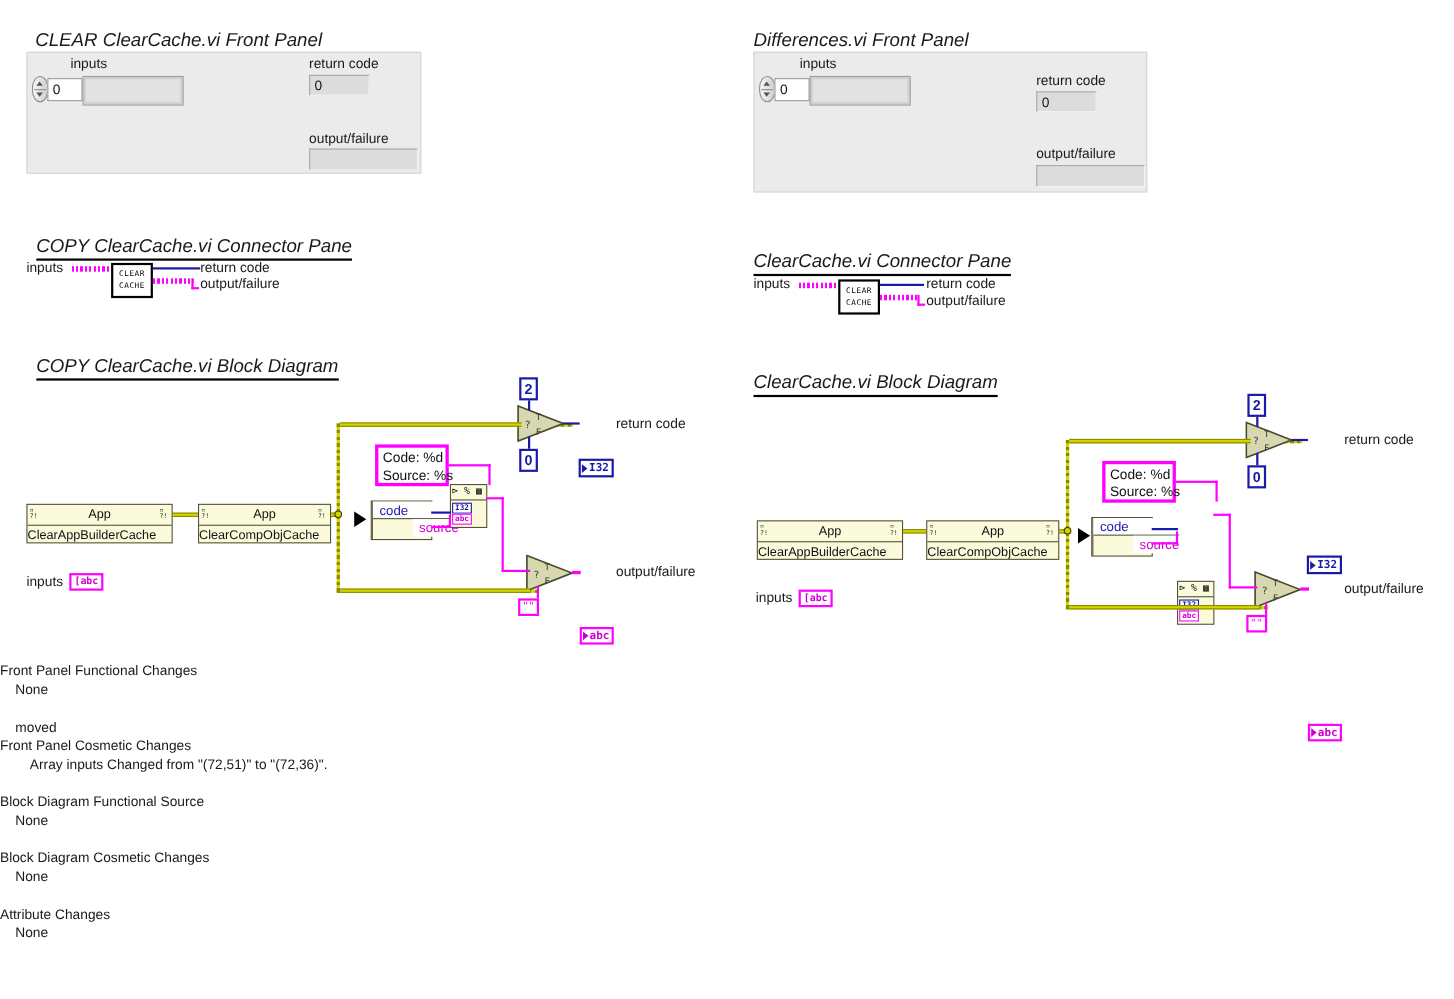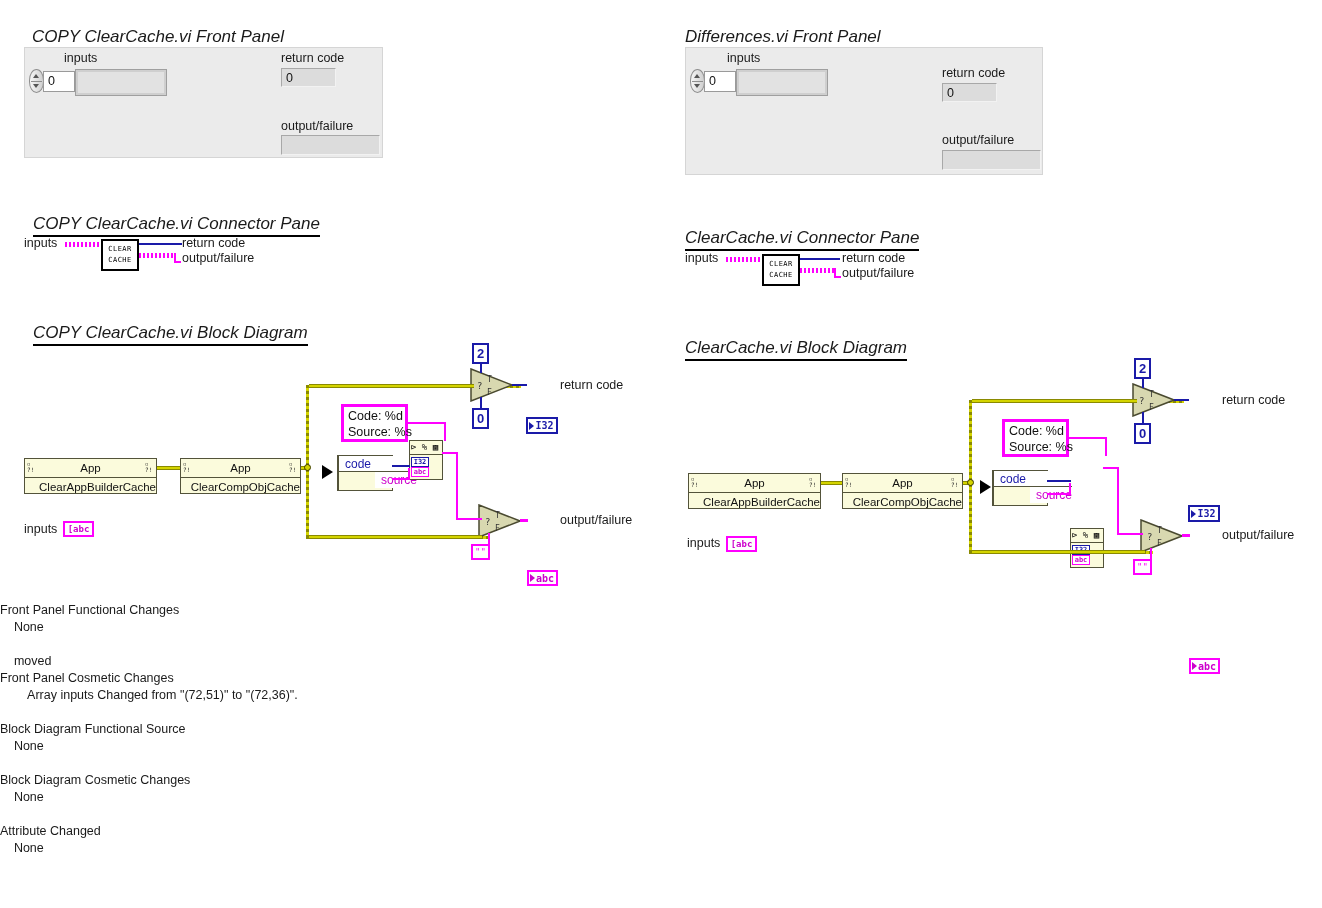--- a/index.html
+++ b/index.html
@@ -129,21 +129,21 @@
   .node-app .hdr {
     height: 18px;
     border-bottom: 1px solid #53533a;
     position: relative;
     text-align: center;
     font-size: 11.5px;
     color: #111;
     line-height: 18px;
   }
   .node-app .body {
-    text-align: right;
+    text-align: left;
     font-size: 11.5px;
     color: #111;
     line-height: 18px;
   }
   .term-glyph {
     position: absolute;
     top: 2px;
     width: 9px; height: 13px;
     font-family: "DejaVu Sans Mono", monospace;
     font-size: 6px;
@@ -318,21 +318,21 @@
   .diff-line {
     font-size: 12.5px;
     color: #1a1a1a;
     line-height: 17px;
     white-space: pre;
   }
 </style>
 </head>
 <body>
 
-<div class="abs section-title" style="left:32px; top:27px;">COPY  ClearCache.vi Front Panel</div>
+<div class="abs section-title" style="left:32px; top:27px;">CLEAR  ClearCache.vi Front Panel</div>
 
 <div class="abs fp-panel" style="left:24px; top:47px; width:359px; height:111px;"></div>
 
 <div class="abs fp-label" style="left:64px; top:51px;">inputs</div>
 
 <div class="abs" style="left:29px; top:68px;">
   <div class="abs arr-spin" style="left:0px; top:1px;">
     <div class="divider"></div>
   </div>
   <div class="abs arr-index" style="left:14px; top:3px; width:32px; height:21px;">0</div>
@@ -595,16 +595,16 @@
       <div class="diff-line">    moved</div>
       <div class="diff-line">Front Panel Cosmetic Changes</div>
       <div class="diff-line">        Array inputs Changed from "(72,51)" to "(72,36)".</div>
       <div class="diff-line">&nbsp;</div>
       <div class="diff-line">Block Diagram Functional Source</div>
       <div class="diff-line">    None</div>
       <div class="diff-line">&nbsp;</div>
       <div class="diff-line">Block Diagram Cosmetic Changes</div>
       <div class="diff-line">    None</div>
       <div class="diff-line">&nbsp;</div>
-      <div class="diff-line">Attribute Changed</div>
+      <div class="diff-line">Attribute Changes</div>
       <div class="diff-line">    None</div>
     </div>
 </div>
 
 </body></html>

